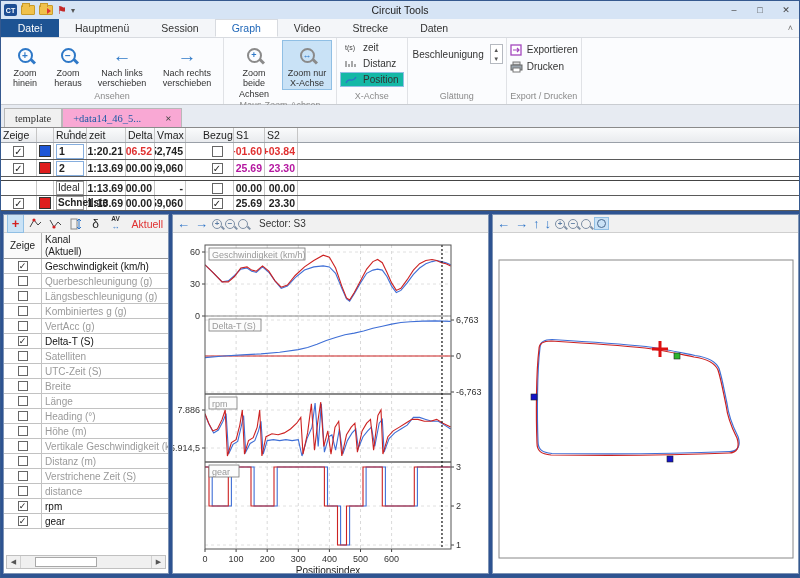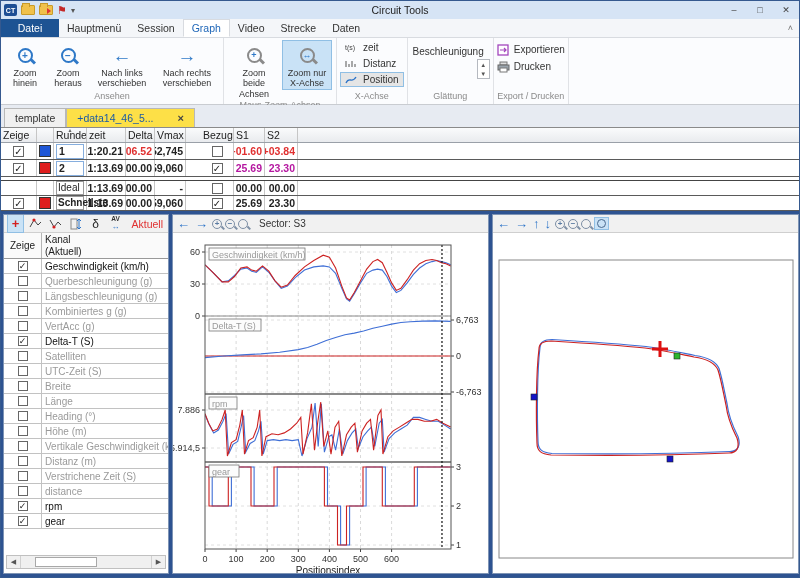--- a/index.html
+++ b/index.html
@@ -21,21 +21,21 @@
   .qcaret { color:#555; font-size:8px; }
   .title { position:absolute; left:0; right:0; text-align:center; font-size:10.5px; color:#222; pointer-events:none; }
   .winbtns { margin-left:auto; display:flex; z-index:2; }
   .winbtns span { width:26px; height:18px; display:inline-flex; align-items:center; justify-content:center;
                   color:#444; font-size:9px; }
 
   
   .tabrow { position:absolute; top:18px; left:0; right:0; height:19px; background:#f4f6f9;
             border-bottom:1px solid #d8dbe0; display:flex; align-items:stretch; }
   .file-tab { width:58px; background:#1d5393; color:#fff; display:flex; align-items:center; justify-content:center; font-size:10.5px; }
-  .rtab { padding:0 8px; display:flex; align-items:center; color:#333; font-size:10.5px; }
+  .rtab { padding:0 16px; display:flex; align-items:center; color:#333; font-size:10.5px; }
   .rtab.active { background:#fff; color:#1e66b8; border:1px solid #d8dbe0; border-bottom:1px solid #fff; }
   .ribbon-caret { margin-left:auto; margin-right:6px; align-self:center; color:#777; font-size:9px; }
 
   
   .ribbon { position:absolute; top:37px; left:0; right:0; height:67px; background:#fbfcfe;
             border-bottom:1px solid #c9ccd1; display:flex; }
   .rgroup { display:flex; flex-direction:column; border-right:1px solid #e0e2e6; padding:2px 3px 0 3px; }
   .rgroup .gbody { flex:1; display:flex; align-items:flex-start; }
   .rgroup .glabel { height:13px; text-align:center; font-size:9px; color:#8a8a8a; }
   .bigbtn { text-align:center; padding:2px 2px 0 2px; margin:0 1px; border:1px solid transparent; }
@@ -44,34 +44,34 @@
   .blabel { font-size:9px; color:#333; line-height:1.15; margin-top:1px; }
   .mag { position:relative; width:15px; height:15px; border:2px solid currentColor; border-radius:50%;
          display:inline-flex; align-items:center; justify-content:center; font-size:10px; font-weight:bold; }
   .mag::after { content:""; position:absolute; width:6px; height:2.5px; background:currentColor;
                 right:-5px; bottom:-2px; transform:rotate(45deg); }
   .mag.blue { color:#2e78c7; } .mag.gray { color:#8a8a8a; }
   .mag b { color:#2e78c7; font-size:9px; font-weight:bold; }
   .panarrow { font-size:19px; color:#2e78c7; font-weight:bold; line-height:1; }
   .xitems { display:flex; flex-direction:column; gap:1px; }
   .xitem { display:flex; align-items:center; height:15px; padding:0 4px; font-size:10px; color:#333; border:1px solid transparent; }
-  .xitem.sel { background:#e5e5e5; border:1px solid #90bfe4; }
+  .xitem.sel { background:#14b8a6; border:1px solid #90bfe4; }
   .xicon { width:18px; font-size:7px; color:#444; display:inline-flex; align-items:center; }
-  .smooth-row { display:flex; align-items:flex-end; margin-top:4px;flex-direction:column; }
+  .smooth-row { display:flex; align-items:center; margin-top:4px; }
   .smooth-val { font-size:10px; color:#333; padding:2px 6px 2px 2px; }
   .spin { width:13px; border:1px solid #b5b9c0; background:#fff; display:flex; flex-direction:column; }
   .spin span { height:9px; font-size:6px; color:#555; display:flex; align-items:center; justify-content:center; }
   .exp-item { display:flex; align-items:center; height:15px; gap:4px; font-size:10px; color:#333; margin-top:2px; }
 
   
   .doctabs { position:absolute; top:104px; left:0; right:0; height:22px; background:#e7ebf2;
-             display:flex; align-items:flex-end; padding-left:3px; }
+             display:flex; align-items:flex-end; padding-left:3px;font-family:Liberation Serif, serif; }
   .dtab { padding:2px 10px; font-size:10.5px; background:#f0f0f0; border:1px solid #b8b8b8; border-bottom:none;
           color:#333; display:flex; align-items:center; gap:8px; height:19px; }
-  .dtab.active { background:#fde047; color:#1b5aa5;gap:24px; }
+  .dtab.active { background:#f9a8d4; color:#1b5aa5;gap:24px; }
   .closex { color:#444; font-size:11px; font-weight:bold; }
 
   
   .laptable { position:absolute; top:126px; left:0; right:0; height:84px; background:#fff;
               border-top:1px solid #8a8a8a; font-size:10.5px; }
   .lt-row { display:flex; align-items:stretch; border-bottom:1px solid #5a5a5a; }
   .lt-header { height:15px; background:linear-gradient(#fafbfc,#e9ebee); border-bottom:1px solid #9aa0a8; }
   .lt-main { height:17px; } .lt-s { height:15px; }
   .lt-sep { height:4px; border-bottom:1.5px solid #444; background:#fff; }
   .cell { border-right:1px solid #c6c6c6; display:flex; align-items:center; padding:0 2px; overflow:hidden; }

